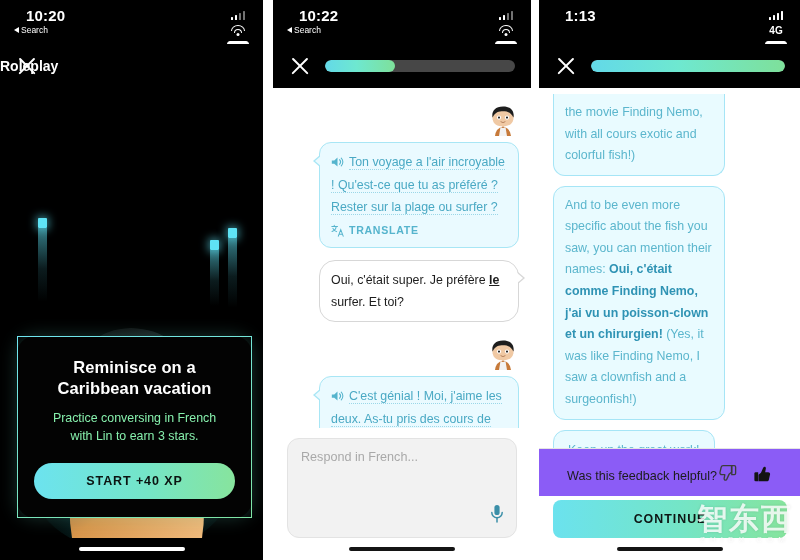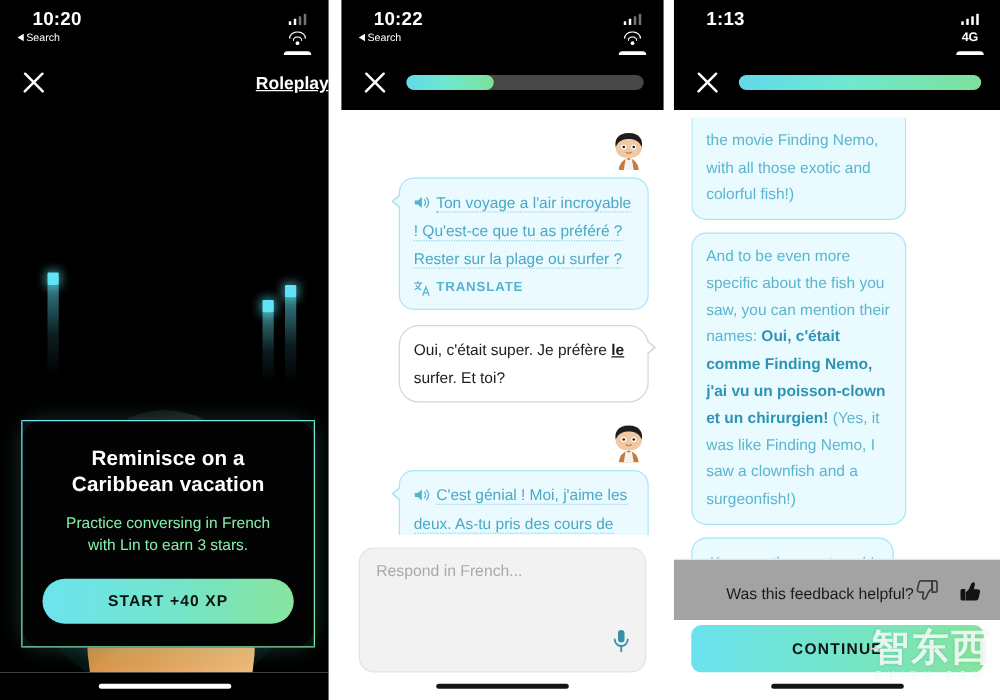--- a/index.html
+++ b/index.html
@@ -92,24 +92,23 @@
   .close-x {
     width: 22px; height: 22px; position: relative; flex: 0 0 auto; cursor: pointer;
   }
   .close-x::before, .close-x::after {
     content:""; position: absolute; left: 0; top: 10px;
     width: 22px; height: 2.4px; background: #fff; border-radius: 2px;
   }
   .close-x::before { transform: rotate(45deg); }
   .close-x::after  { transform: rotate(-45deg); }
   .nav-title {
-    position: absolute; left: 0; right: 0; text-align: right;
+    position: absolute; left: 0; right: 0; text-align: left;
     color: #fff; font-size: 14px; font-weight: bold;
     pointer-events: none;
-    text-decoration: underline;
   }
   .progress-track {
     flex: 1; height: 12px; margin-left: 14px;
     background: #474747; border-radius: 8px; overflow: hidden;
   }
   .progress-fill {
     height: 100%; border-radius: 8px;
     background: linear-gradient(90deg, #63d9e8 0%, #6ee8d0 45%, #7ee09a 100%);
   }
 
@@ -238,22 +237,22 @@
     background: #e9fbff; border: 1.4px solid #a6e5f6; border-radius: 12px;
     color: #5bb6cd; font-size: 12.4px; line-height: 1.74;
     padding: 8px 11px; width: 172px;
   }
   .b3.clip { border-top-left-radius: 0; border-top-right-radius: 0; border-top: none; }
   .b3 b { color: #2f93b4; font-weight: bold; }
   .b3.small { width: auto; padding: 9px 14px; }
 
   .fb-divider { height: 1px; background: #e4e4e4; margin: 0; }
   .feedback {
-    display: flex; align-items: center; justify-content: flex-end;
-    padding: 14px 14px 8px 14px; background: #a3a3a3;
+    display: flex; align-items: center; justify-content: center;
+    padding: 14px 14px 8px 14px; background: #8b5cf6;
   }
   .fb-q { font-size: 12.6px; color: #1c1c1c; }
   .fb-icons { display: flex; align-items: center; gap: 14px; }
   .continue {
     margin: 4px 14px 0 14px;
     display: block; padding: 12px 0;
     border: none; border-radius: 8px;
     background: linear-gradient(90deg,#6be2ee 0%,#74e5c6 55%,#86e49d 100%);
     color: #0d1513; font-size: 12.4px; font-weight: bold; letter-spacing: 1px;
     cursor: pointer; font-family: "Liberation Sans", sans-serif;
@@ -521,21 +520,21 @@
       </div>
 
       <div class="navbar dark">
         <div class="close-x"></div>
         <div class="progress-track">
           <div class="progress-fill" id="p3fill" style="width: 100%;"></div>
         </div>
       </div>
 
       <div class="chat3">
-        <div class="b3 clip">the movie Finding Nemo, with all those exotic and colorful fish!)</div>
+        <div class="b3 clip">the movie Finding Nemo, with all cours exotic and colorful fish!)</div>
 
         <div class="b3"><span>And to be even more specific about the fish you saw, you can mention their names: </span><b>Oui, c'était comme Finding Nemo, j'ai vu un poisson-clown et un chirurgien!</b><span> (Yes, it was like Finding Nemo, I saw a clownfish and a surgeonfish!)</span></div>
 
         <div class="b3 small">Keep up the great work!</div>
       </div>
 
       <div class="fb-divider"></div>
 
       <div class="feedback">
         <span class="fb-q">Was this feedback helpful?</span>

